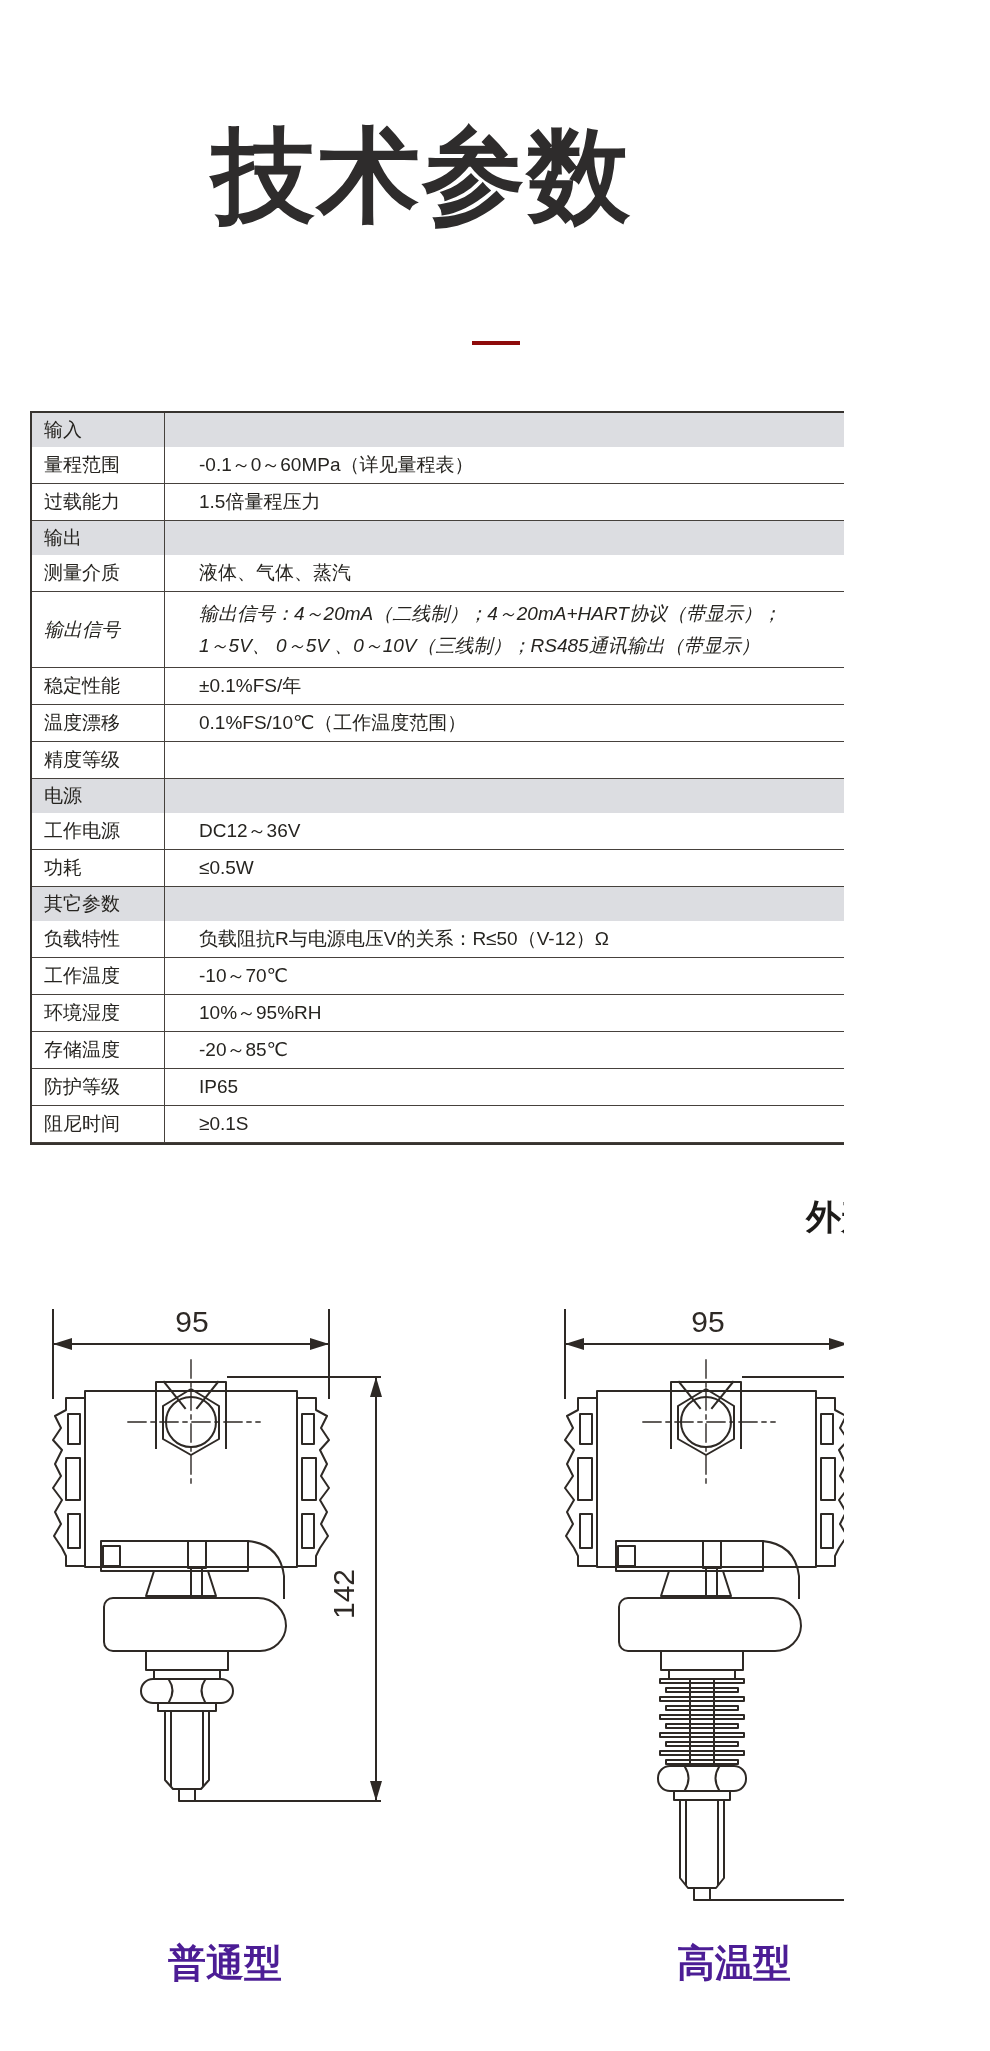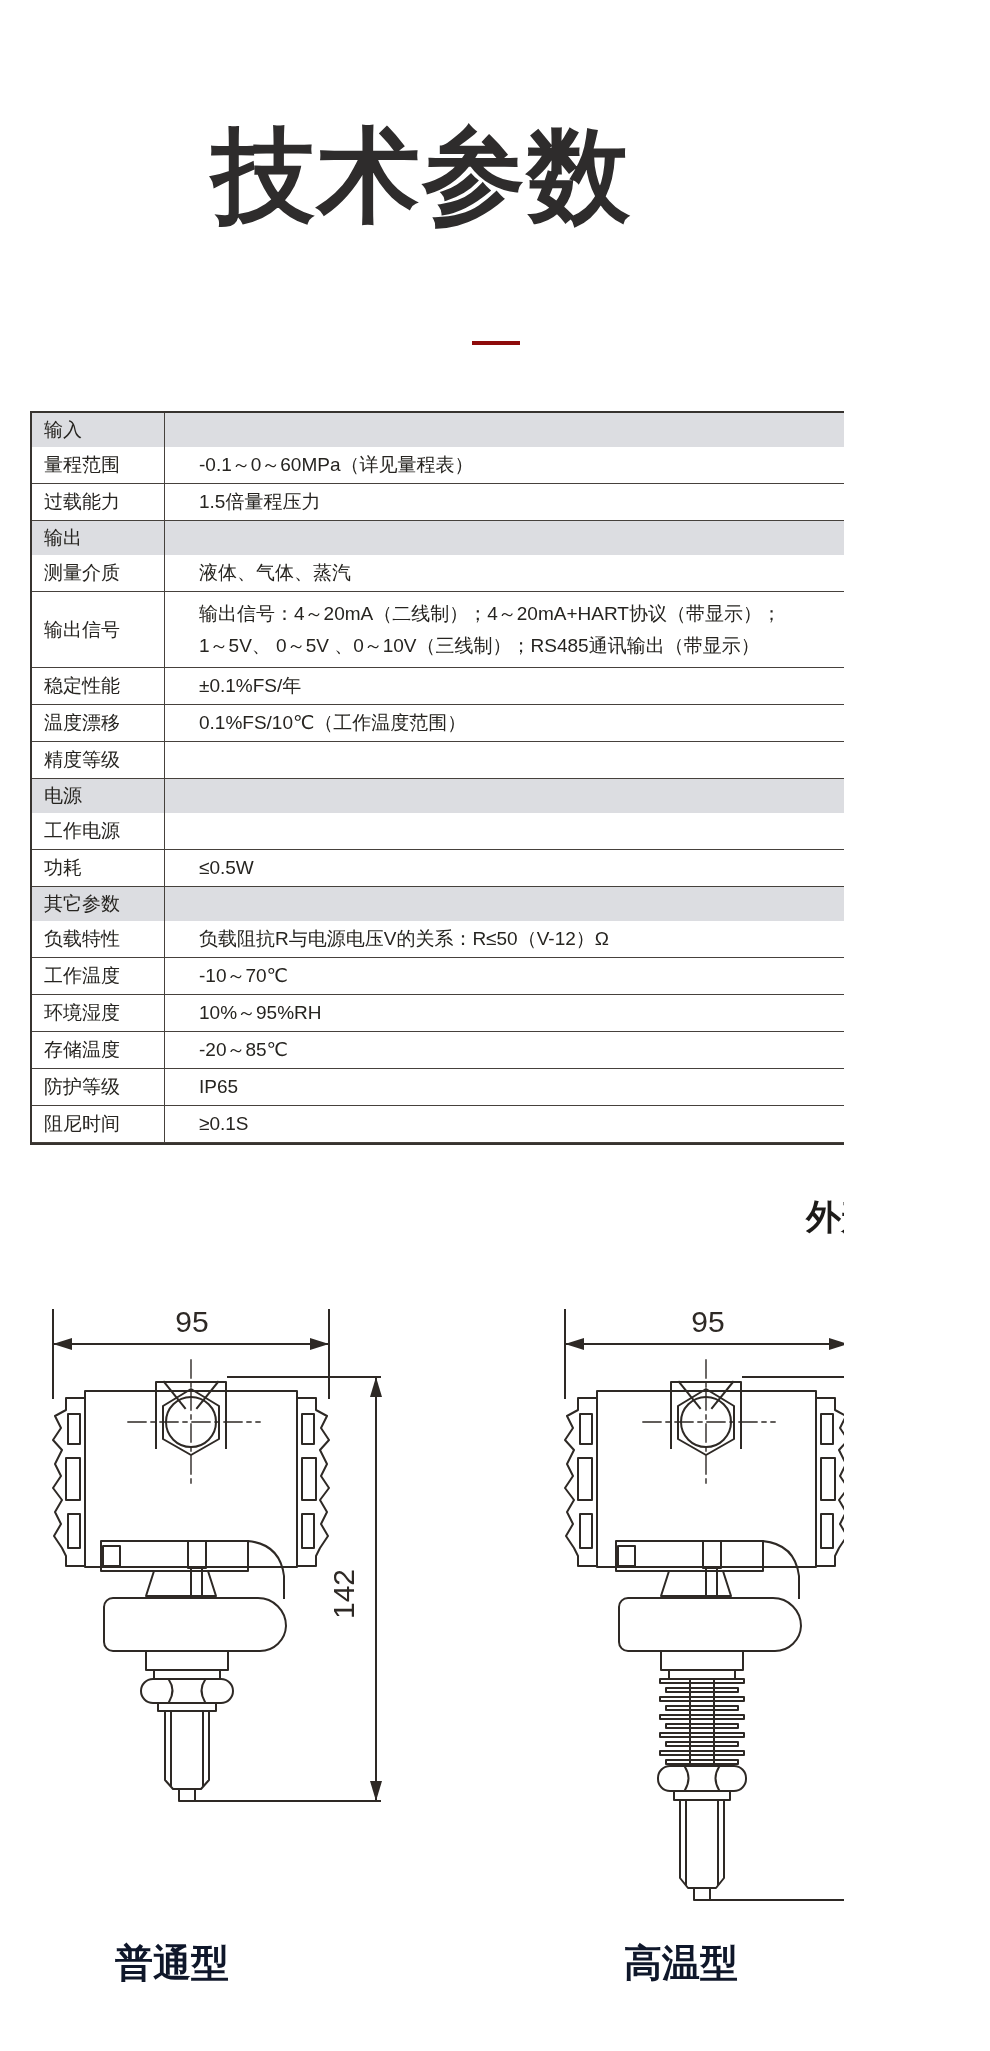--- a/index.html
+++ b/index.html
@@ -10,34 +10,34 @@
      font-size:103px;font-weight:900;color:#2e2c2c;line-height:1.05;letter-spacing:2px;}
   .accent-dash{position:absolute;left:472px;top:341px;width:48px;height:4px;background:#8e0b0b;}
 
   
   .spec-table{position:absolute;left:30px;top:411px;width:928px;
      border:2px solid #37332f;box-sizing:border-box;background:#fff;}
   .trow{display:flex;align-items:center;height:37px;box-sizing:border-box;
      border-bottom:1px solid #46413c;font-size:19px;color:#262420;}
   .trow:last-child{border-bottom:none;}
   .trow.section{background:#dcdde1;border-bottom:none;height:34px;}
-  .trow.tall{height:76px;}
+  .trow.tall{height:76px;font-style:italic;}
   .tlabel{flex:0 0 132px;width:132px;padding-left:12px;box-sizing:border-box;white-space:nowrap;}
   .tvalue{flex:1;padding-left:35px;white-space:pre-line;line-height:32px;}
   .col-divider{position:absolute;left:132px;top:0;bottom:0;width:1px;background:#46413c;}
 
   .section-heading{position:absolute;left:0;top:1194px;width:946px;text-align:right;
      font-size:35px;font-weight:800;color:#1d1b19;}
 
   
   .drawing{position:absolute;}
   .drawing svg{display:block;}
   .dim-text{font-family:"Liberation Sans","DejaVu Sans",sans-serif;font-size:30px;fill:#2e2925;}
-  .caption{position:absolute;top:1938px;width:220px;text-align:left;
-     font-size:38px;font-weight:900;color:#0f172a;}
+  .caption{position:absolute;top:1938px;width:220px;text-align:center;
+     font-size:38px;font-weight:900;color:#4c1d95;}
   .caption.left{left:115px;}
   .caption.right{left:624px;}
 </style>
 </head>
 <body>
 
 <div id="page">
 
   <div class="page-title">技术参数</div>
   <div class="accent-dash"></div>
@@ -79,20 +79,21 @@
       </div>
       <div class="trow data">
         <div class="tlabel">精度等级</div>
       </div>
       <div class="trow section">
         <div class="tlabel">电源</div>
         <div class="tvalue"></div>
       </div>
       <div class="trow data">
         <div class="tlabel">工作电源</div>
+        <div class="tvalue">DC12～36V</div>
       </div>
       <div class="trow data">
         <div class="tlabel">功耗</div>
         <div class="tvalue">≤0.5W</div>
       </div>
       <div class="trow section">
         <div class="tlabel">其它参数</div>
         <div class="tvalue"></div>
       </div>
       <div class="trow data">

